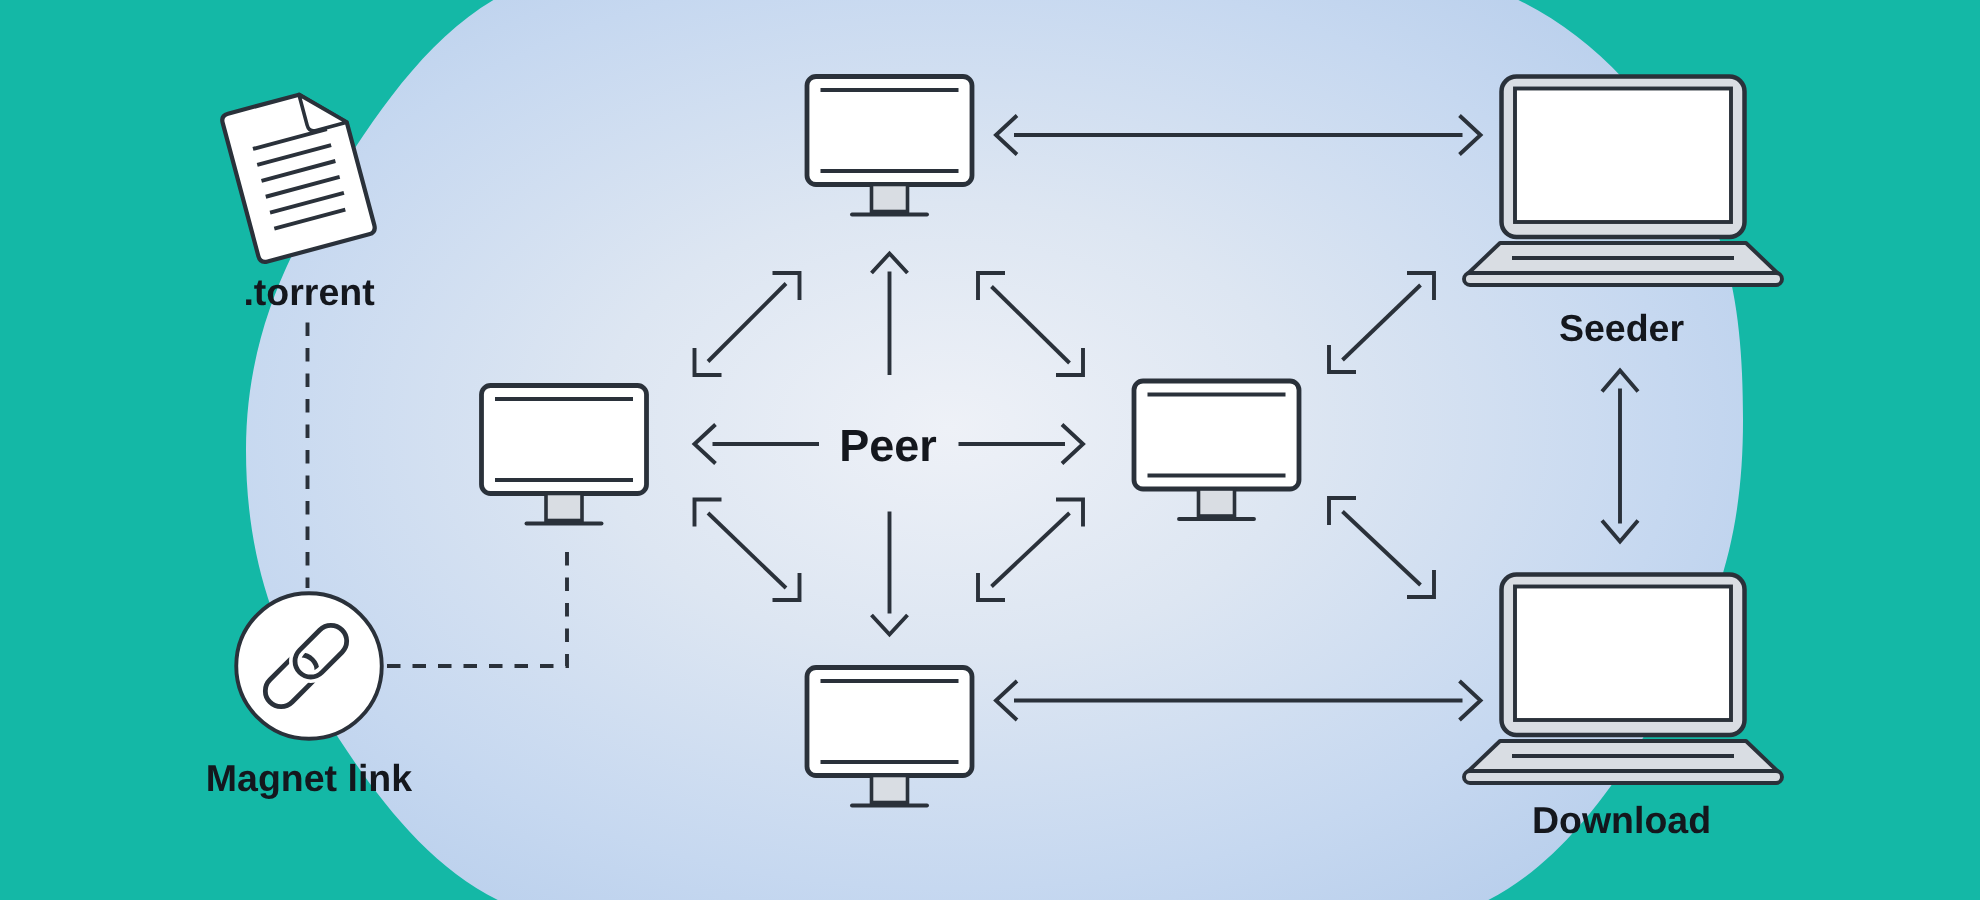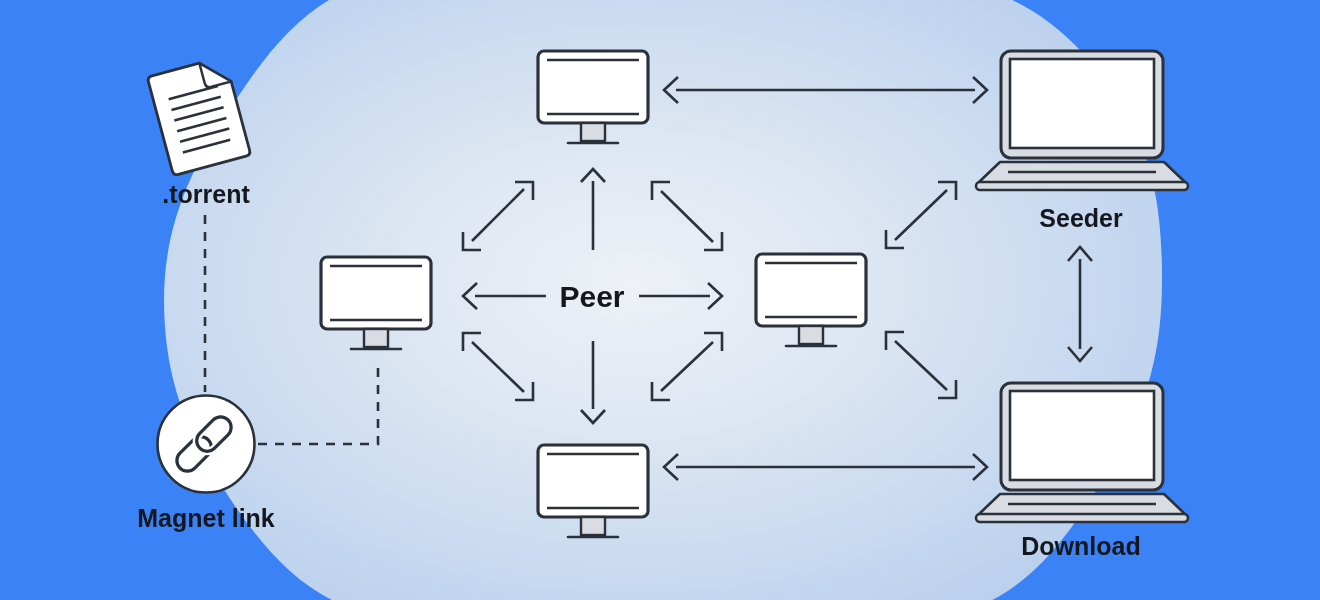--- a/index.html
+++ b/index.html
@@ -1,16 +1,16 @@
 <!DOCTYPE html>
 <html><head>
 <meta charset="utf-8">
 <style>
   html,body{margin:0;padding:0;background:#f2f3f5;}
-  .stage{position:relative;width:1320px;height:600px;overflow:hidden;background:#3b82f6;
+  .stage{position:relative;width:1320px;height:600px;overflow:hidden;background:#14b8a6;
          font-family:"Liberation Sans", sans-serif;}
   svg{display:block;}
   text{font-family:"Liberation Sans", sans-serif;font-weight:700;fill:#14171d;}
   .lbl{font-size:25px;}
   .lbl-big{font-size:30px;}
   .ln{stroke:#2a313a;stroke-width:2.6;fill:none;}
   .head{stroke:#2a313a;stroke-width:2.6;fill:none;stroke-linejoin:miter;}
   .dash{stroke:#2a313a;stroke-width:2.6;fill:none;stroke-dasharray:9 8;}
   .outl{stroke:#2a313a;fill:#ffffff;}
   .gray{fill:#d9dde3;stroke:#2a313a;}

